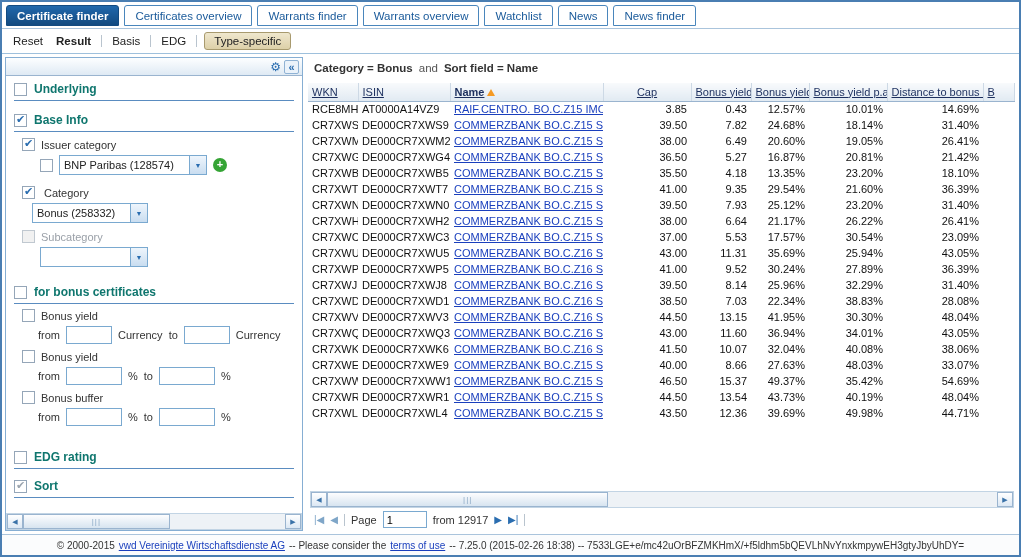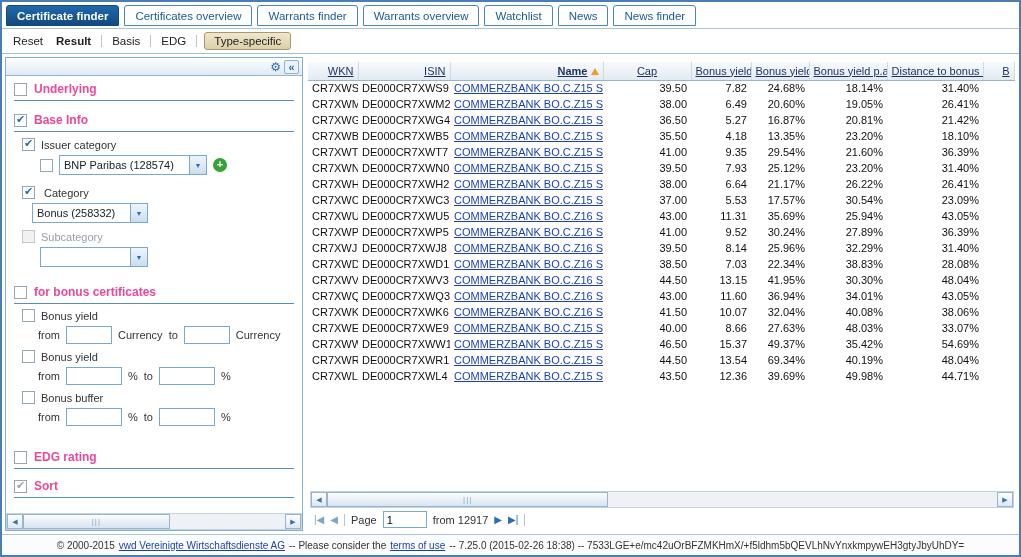--- a/index.html
+++ b/index.html
@@ -22,21 +22,21 @@
   
   .content { flex:1; display:flex; padding:3px; gap:3px; min-height:0; background:#fff; }
 
   
   .sidebar { width:298px; flex:none; border:1px solid #86aed3; display:flex; flex-direction:column; background:#fff; }
   .side-head { height:18px; flex:none; background:linear-gradient(#fdfeff,#dfeaf4); border-bottom:1px solid #9ab4cf; display:flex; justify-content:flex-end; align-items:center; gap:3px; padding:0 3px; }
   .gear { color:#2a6db0; font-size:12px; line-height:1; cursor:pointer; }
   .collapse { width:15px; height:14px; border:1px solid #8fb2d4; background:#eaf2fa; color:#2a6db0; font-weight:bold; font-size:11px; line-height:12px; text-align:center; border-radius:2px; cursor:pointer; }
   .side-body { flex:1; padding:0 8px; overflow:hidden; }
   .section { display:flex; align-items:center; gap:7px; height:21px; border-bottom:1px solid #5a8cc0; padding-bottom:2px; }
-  .section .slabel { font-weight:bold; font-size:12px; color:#ec4899; }
+  .section .slabel { font-weight:bold; font-size:12px; color:#0f766e; }
   .cb { width:13px; height:13px; flex:none; background:#fff; border:1px solid #95a6b8; display:inline-flex; align-items:center; justify-content:center; font-size:11px; color:#2a6db0; cursor:pointer; }
   .cb.checked::after { content:"✔"; margin-top:-2px; }
   .cb.graycheck { color:#9aa4ae; }
   .cb.disabled { background:#f1f1f1; border-color:#c0c8d0; }
   .srow { display:flex; align-items:center; gap:6px; font-size:11px; color:#333; }
   .lbl { font-size:11px; color:#333; }
   .lbl.gray { color:#9aa0a8; }
   .dd { height:20px; border:1px solid #7aa9d0; display:flex; align-items:center; background:#fff; font-size:11px; cursor:pointer; }
   .dd .val { flex:1; padding:0 4px; white-space:nowrap; overflow:hidden; color:#222; }
   .dd .arr { width:17px; height:100%; background:linear-gradient(#eef5fc,#c9ddf0); border-left:1px solid #7aa9d0; display:flex; align-items:center; justify-content:center; color:#2a6db0; font-size:7px; }
@@ -52,21 +52,21 @@
   .hs-thumb { position:absolute; top:0; height:15px; background:linear-gradient(#fdfdfe,#d7e4f0); border:1px solid #9ab4cf; display:flex; align-items:center; justify-content:center; cursor:pointer; }
   .grip { color:#8aa8c4; font-size:8px; letter-spacing:1px; line-height:1; }
 
   
   .main { flex:1; min-width:0; display:flex; flex-direction:column; background:#fff; padding-left:2px; }
   .summary { height:21px; flex:none; display:flex; align-items:center; gap:6px; padding:0 6px; font-size:11.5px; color:#333; }
   .summary .term { font-weight:bold; }
   .summary .conj { color:#555; }
   .tablewrap { flex:1; min-height:0; overflow:hidden; margin-top:5px; }
   table.tbl { border-collapse:collapse; table-layout:fixed; width:706px; font-size:11px; }
-  .tbl th { height:18px; background:linear-gradient(#f8fafc,#e1eaf2); border-bottom:1px solid #9ab4cf; border-right:1px solid #cdd9e5; font-weight:normal; padding:0 4px; white-space:nowrap; overflow:hidden; text-align:right; }
+  .tbl th { height:18px; background:linear-gradient(#f8fafc,#e1eaf2); border-bottom:1px solid #9ab4cf; border-right:1px solid #cdd9e5; font-weight:normal; padding:0 4px; white-space:nowrap; overflow:hidden; text-align:left; }
   .tbl th.num { text-align:center; }
   .tbl th .hlink { color:#1c2f5e; text-decoration:underline; cursor:pointer; }
   .tbl th .hlink.b { font-weight:bold; }
   .tbl td { height:16px; padding:0 4px; white-space:nowrap; overflow:hidden; color:#111; }
   .tbl td.num { text-align:right; }
   .nlink { color:#1a3fbd; text-decoration:underline; cursor:pointer; }
   .sortarrow { display:inline-block; width:0; height:0; border-left:4px solid transparent; border-right:4px solid transparent; border-bottom:7px solid #f59a23; margin-left:3px; vertical-align:middle; }
 
   
   .pager { height:23px; flex:none; display:flex; align-items:center; gap:6px; padding:0 6px; font-size:11px; color:#333; }
@@ -220,20 +220,25 @@
           <span class="hs-thumb" style="left:0; width:56%;">
               <span class="grip">|||</span>
             </span>
         </span>
         <span class="hs-btn">▶</span>
       </div>
     </div>
 
     <div class="main">
 
+      <div class="summary">
+        <span class="term">Category = Bonus</span>
+        <span class="conj">and</span>
+        <span class="term">Sort field = Name</span>
+      </div>
 
       <div class="tablewrap">
         <table class="tbl">
           <colgroup>
             <col style="width:50px">
               <col style="width:92px">
               <col style="width:153px">
               <col style="width:88px">
             <col style="width:60px">
               <col style="width:58px">
@@ -248,20 +253,31 @@
               <th><span class="hlink b">Name</span><span class="sortarrow"></span></th>
               <th class="num"><span class="hlink">Cap</span></th>
               <th><span class="hlink">Bonus yield</span></th>
               <th><span class="hlink">Bonus yield</span></th>
               <th><span class="hlink">Bonus yield p.a.</span></th>
               <th><span class="hlink">Distance to bonus level</span></th>
               <th><span class="hlink">B</span></th>
             </tr>
           </thead>
           <tbody>
+  <tr>
+    <td>RCE8MH</td>
+    <td>AT0000A14VZ9</td>
+    <td><a class="nlink" href="#">RAIF.CENTRO. BO.C.Z15 IMO</a></td>
+    <td class="num">3.85</td>
+    <td class="num">0.43</td>
+    <td class="num">12.57%</td>
+    <td class="num">10.01%</td>
+    <td class="num">14.69%</td>
+    <td class="num"></td>
+  </tr>
 
   <tr>
     <td>CR7XWS</td>
     <td>DE000CR7XWS9</td>
     <td><a class="nlink" href="#">COMMERZBANK BO.C.Z15 SYV</a></td>
     <td class="num">39.50</td>
     <td class="num">7.82</td>
     <td class="num">24.68%</td>
     <td class="num">18.14%</td>
     <td class="num">31.40%</td>
@@ -459,21 +475,21 @@
     <td class="num">54.69%</td>
     <td class="num"></td>
   </tr>
 
   <tr>
     <td>CR7XWR</td>
     <td>DE000CR7XWR1</td>
     <td><a class="nlink" href="#">COMMERZBANK BO.C.Z15 SYV</a></td>
     <td class="num">44.50</td>
     <td class="num">13.54</td>
-    <td class="num">69.34%</td>
+    <td class="num">43.73%</td>
     <td class="num">40.19%</td>
     <td class="num">48.04%</td>
     <td class="num"></td>
   </tr>
 
   <tr>
     <td>CR7XWL</td>
     <td>DE000CR7XWL4</td>
     <td><a class="nlink" href="#">COMMERZBANK BO.C.Z15 SYV</a></td>
     <td class="num">43.50</td>

